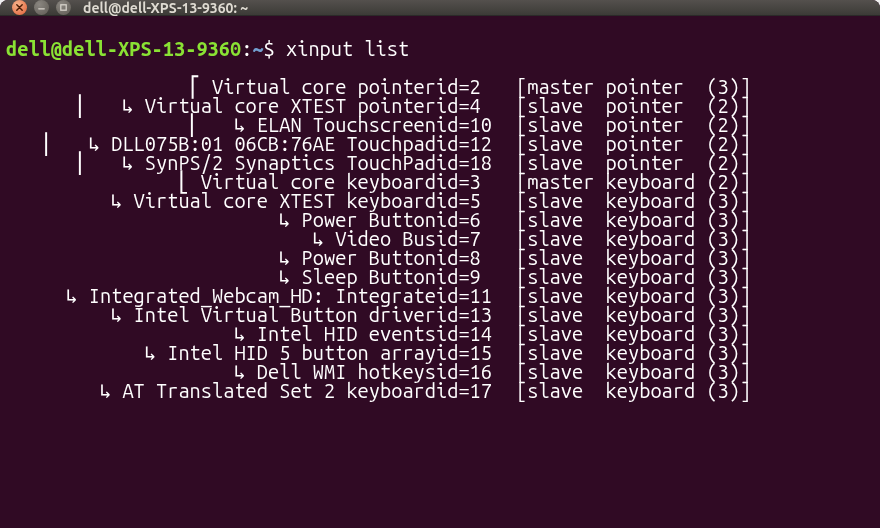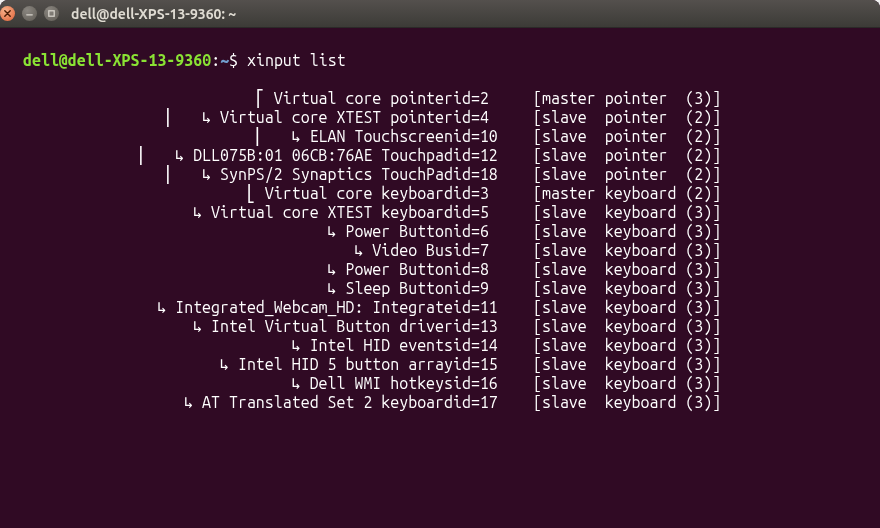--- a/index.html
+++ b/index.html
@@ -13,25 +13,25 @@
   .window {
     width: 880px;
     height: 528px;
     background: #300a24;
     border-radius: 8px 8px 0 0;
     overflow: hidden;
     display: flex;
     flex-direction: column;
   }
   .titlebar {
-    height: 28px;
+    height: 16px;
     background: linear-gradient(to bottom, #54504d 0%, #3c3b37 100%);
     display: flex;
     align-items: center;
-    padding: 0 0;
+    padding: 0 12px;
     gap: 8px;
     border-bottom: 1px solid #2b2a28;
   }
   .buttons { display: flex; gap: 7px; align-items: center; }
   .btn {
     width: 15px; height: 15px; border-radius: 50%;
     display: flex; align-items: center; justify-content: center;
     font-size: 11px; line-height: 1; color: #3b3a36;
   }
   .btn.close { background: radial-gradient(circle at 35% 30%, #f6b28b, #e06036); }
@@ -40,22 +40,22 @@
   .btn svg { width: 9px; height: 9px; }
   .title {
     color: #dfdbd2;
     font-family: Ubuntu, "Segoe UI", sans-serif;
     font-size: 14px;
     font-weight: 600;
     margin-left: 4px;
   }
   .term {
     flex: 1;
-    padding: 4px 23px;
-    font-size: 16px;
+    padding: 4px 6px;
+    font-size: 20px;
     line-height: 19px;
     color: #ffffff;
     white-space: pre;
     letter-spacing: 0;
   }
   .prompt-user { color: #8ae234; font-weight: bold; }
   .prompt-path { color: #729fcf; font-weight: bold; }
   .prompt-sep  { color: #ffffff; }
   .cmd { color: #ffffff; }
   .cursor {

